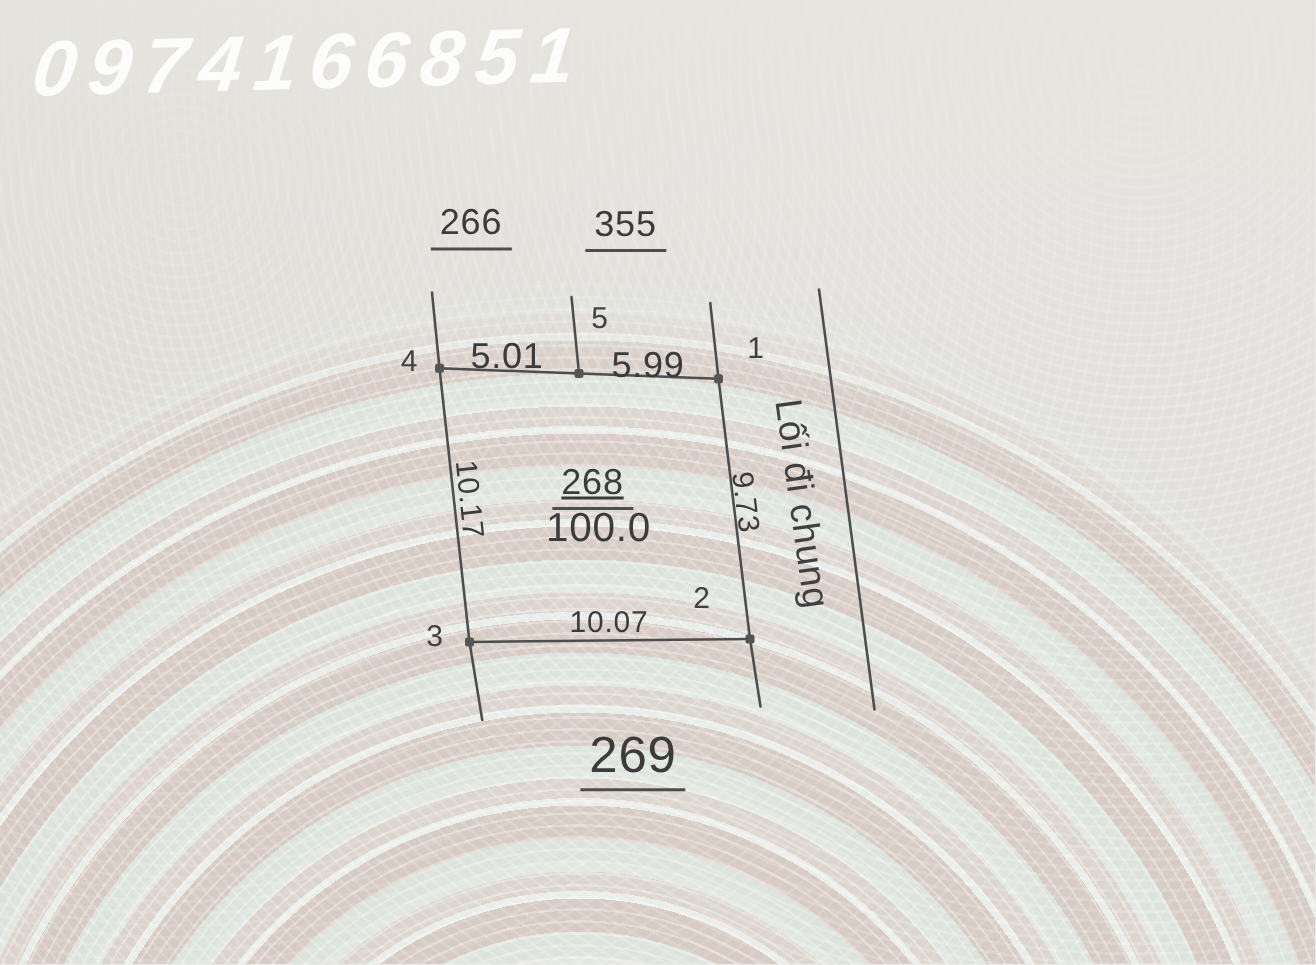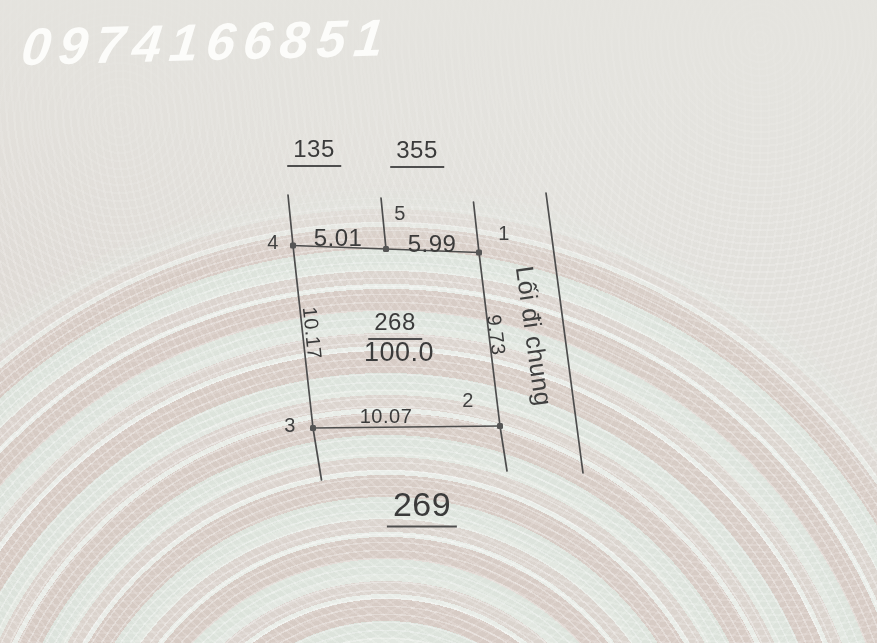--- a/index.html
+++ b/index.html
@@ -107,32 +107,32 @@
     </g>
     <g fill="#555555">
       <rect x="290" y="242.5" width="6" height="6" rx="1.5"></rect>
       <rect x="383" y="246" width="6" height="6" rx="1.5"></rect>
       <rect x="476" y="249.5" width="6" height="6" rx="1.5"></rect>
       <rect x="310" y="425" width="6" height="6" rx="1.5"></rect>
       <rect x="497" y="423" width="6" height="6" rx="1.5"></rect>
     </g>
   </svg>
 
-  <span class="lbl big u" style="left:314px;top:151px;">135</span>
+  <span class="lbl big u" style="left:314px;top:151px;">266</span>
   <span class="lbl big u" style="left:417px;top:152px;">355</span>
   <span class="lbl p269 u" style="left:422px;top:506px;">269</span>
 
-  <span class="lbl big u" style="left:395px;top:324px;">268</span>
+  <span class="lbl big u" style="left:395px;top:324px;text-decoration:underline;">268</span>
   <span class="lbl area" style="left:399px;top:341px;margin-top:11px;">100.0</span>
 
   <span class="lbl" style="left:338px;top:238px;">5.01</span>
   <span class="lbl" style="left:432px;top:244px;">5.99</span>
   <span class="lbl rot-left" style="left:312px;top:333px;">10.17</span>
   <span class="lbl rot-right" style="left:496px;top:335px;">9.73</span>
-  <span class="lbl" style="left:386px;top:416px;font-size:20px;">10.07</span>
+  <span class="lbl" style="left:406px;top:416px;font-size:20px;">10.07</span>
 
   <span class="lbl vertex" style="left:273px;top:242px;">4</span>
   <span class="lbl vertex" style="left:400px;top:213px;">5</span>
   <span class="lbl vertex" style="left:504px;top:233px;">1</span>
   <span class="lbl vertex" style="left:468px;top:400px;">2</span>
   <span class="lbl vertex" style="left:290px;top:425px;">3</span>
 
   <span class="lbl rot-path" style="left:534px;top:336px;">Lối đi chung</span>
 
   <div class="phone">0974166851</div>

